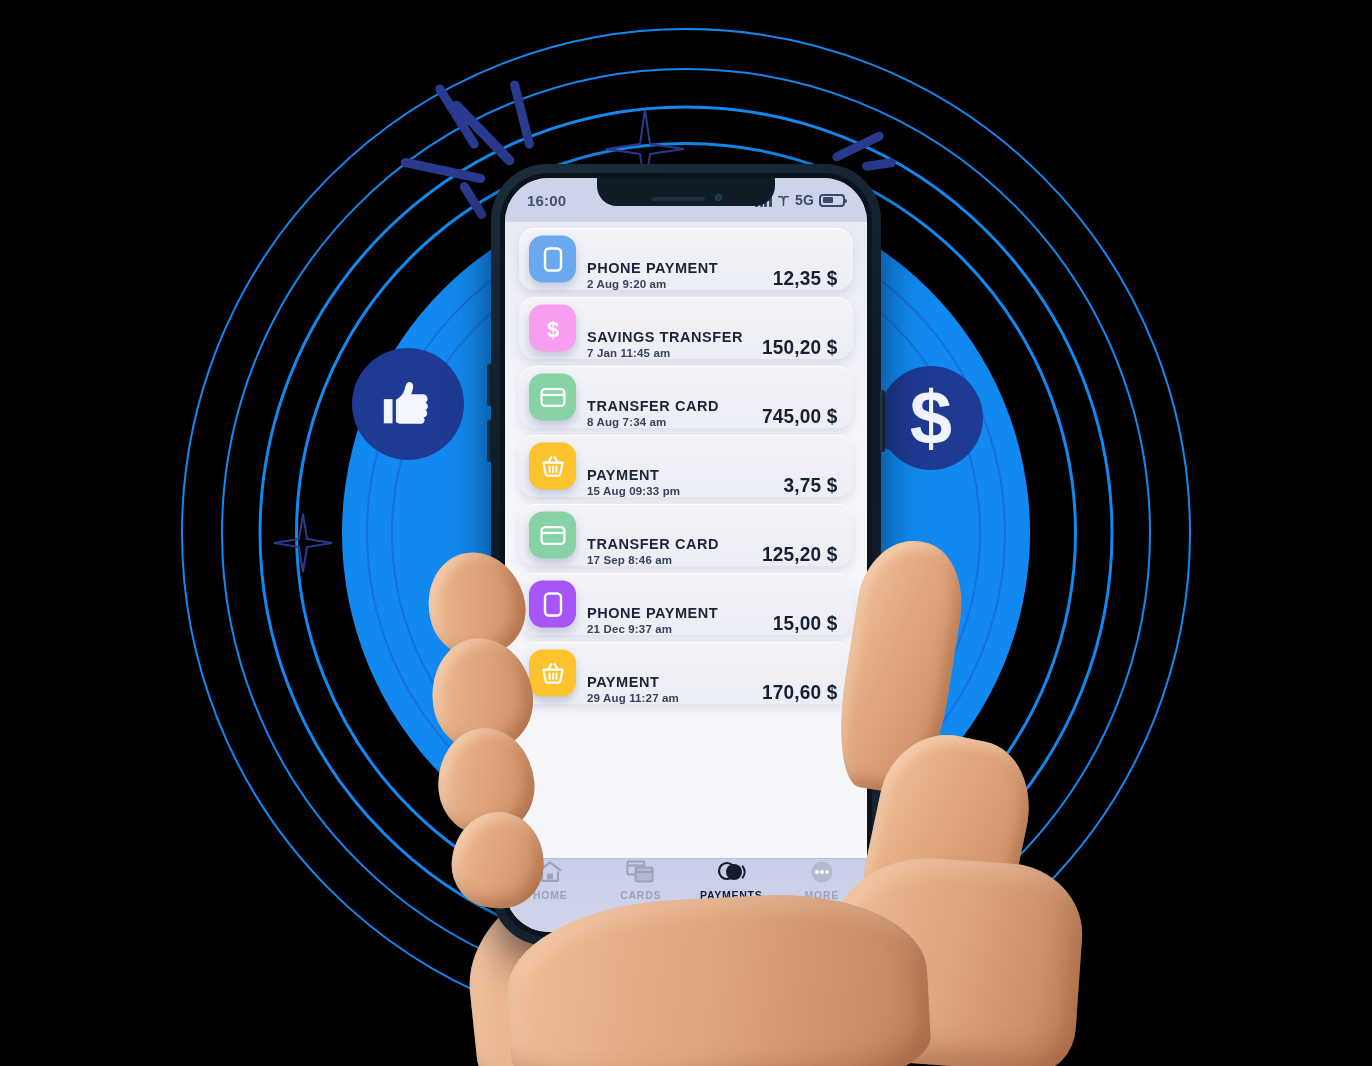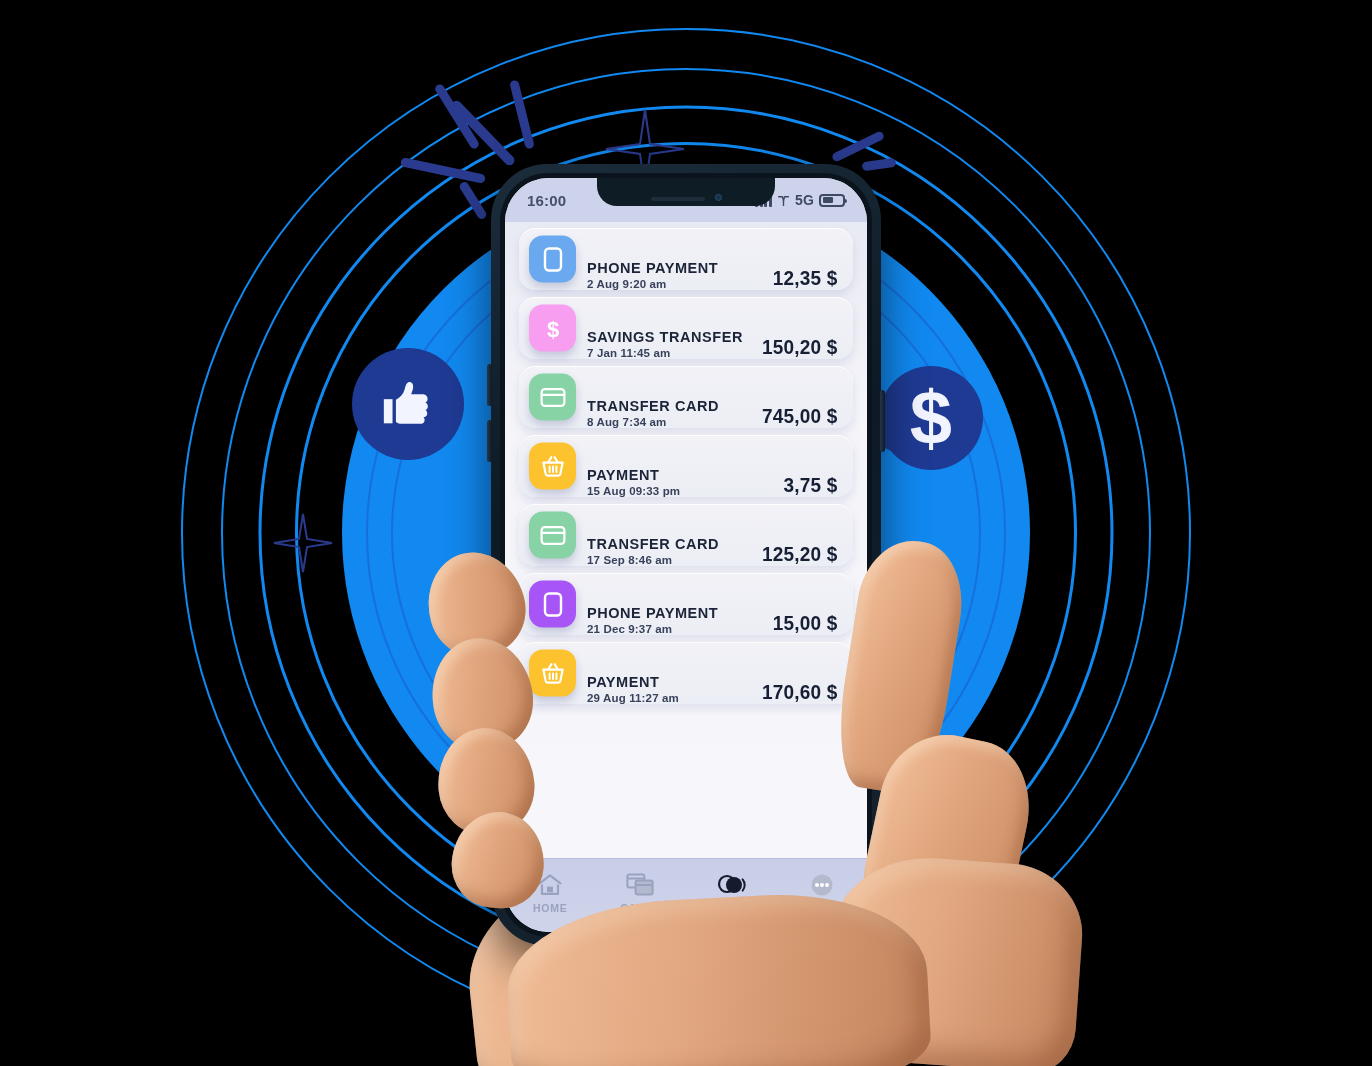--- a/index.html
+++ b/index.html
@@ -271,21 +271,21 @@
     font-size: 20px; font-weight: 700; color: #161f33;
     letter-spacing: .2px; white-space: nowrap;
     transform: scaleX(.95);
   }
 
   
   .bottom-nav {
     flex: 0 0 74px;
     background: linear-gradient(180deg,#c8cee8 0%, #cfd4ea 100%);
     border-top: 1px solid #b9c0dd;
-    display: flex; align-items: center;
+    display: flex; align-items: flex-start;
     padding-bottom: 6px;
   }
   .nav-item {
     flex: 1 1 0; display: flex; flex-direction: column;
     align-items: center; gap: 4px; cursor: pointer;
   }
   .nav-label {
     font-size: 10.5px; font-weight: 700;
     color: #9ba2bd; letter-spacing: .75px;
   }

